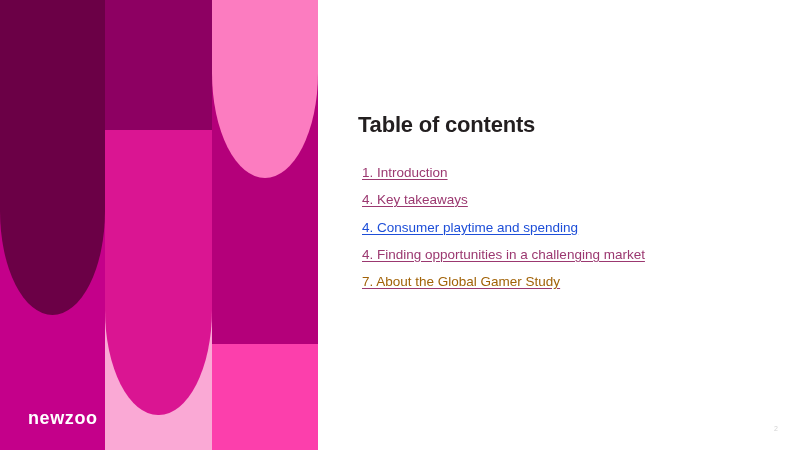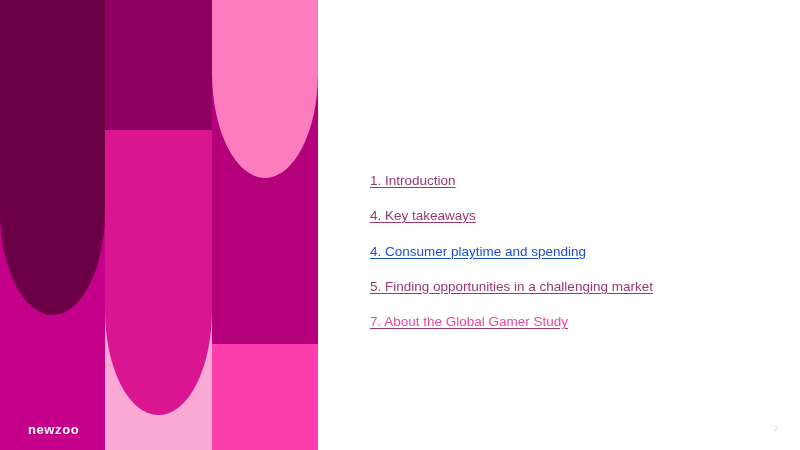--- a/index.html
+++ b/index.html
@@ -73,22 +73,22 @@
 
   
   .c3-pill     { top: -18px; height: 196px; }
   .c3-band-mid { top: 178px; height: 166px; }
   .c3-band-bot { top: 344px; height: 106px; }
 
   
   .logo {
     position: absolute;
     left: 28px;
-    bottom: 14px;
-    font-size: 13px;
+    bottom: 23px;
+    font-size: 18px;
     font-weight: 700;
     letter-spacing: 0.6px;
     color: #ffffff;
     line-height: 1;
     z-index: 5;
   }
 
   
   .content {
     position: absolute;
@@ -110,21 +110,21 @@
   }
 
   .toc {
     position: absolute;
     top: 157px;
     left: 0;
     list-style: none;
     width: 100%;
   }
 
-  .toc-item { margin: 12px; padding: 0; }
+  .toc-item { margin: 4px; padding: 0; }
 
   .toc-link {
     display: inline-block;
     font-size: 13.5px;
     line-height: 23.3px;
     color: #9b3870;
     text-decoration: underline;
     text-decoration-color: #9b3870;
     text-underline-offset: 2px;
     white-space: nowrap;
@@ -164,36 +164,37 @@
       <div class="band c3-band-bot" style="background: rgb(252, 63, 172);"></div>
       <div class="pill-bottom c3-pill" style="background: rgb(252, 124, 192);"></div>
     </div>
 
   </div>
 
   <div class="logo" style="color: rgb(255, 255, 255);">newzoo</div>
 
   <div class="content">
 
+    <div class="page-title" style="color: rgb(35, 31, 32);">Table of contents</div>
 
     <ul class="toc">
       <li class="toc-item">
         <a class="toc-link" style="color: rgb(155, 56, 112); text-decoration-color: rgb(155, 56, 112);">1. Introduction</a>
       </li>
       <li class="toc-item">
         <a class="toc-link" style="color: rgb(155, 56, 112); text-decoration-color: rgb(155, 56, 112);">4. Key takeaways</a>
       </li>
       <li class="toc-item">
         <a class="toc-link" style="color: #1d4ed8; text-decoration-color: rgb(155, 56, 112); text-decoration: underline;">4. Consumer playtime and spending</a>
       </li>
       <li class="toc-item">
-        <a class="toc-link" style="color: rgb(155, 56, 112); text-decoration-color: rgb(155, 56, 112);">5. Finding opportunities in a challenging market</a>
-      </li>
-      <li class="toc-item">
-        <a class="toc-link" style="color: #ec4899; text-decoration-color: rgb(155, 56, 112); text-align: center;">7. About the Global Gamer Study</a>
+        <a class="toc-link" style="color: rgb(155, 56, 112); text-decoration-color: rgb(155, 56, 112);">4. Finding opportunities in a challenging market</a>
+      </li>
+      <li class="toc-item">
+        <a class="toc-link" style="color: #a16207; text-decoration-color: rgb(155, 56, 112); text-align: center;">7. About the Global Gamer Study</a>
       </li>
     </ul>
 
   </div>
 
   <div class="page-number">2</div>
 
 </div>
 
 </body></html>

